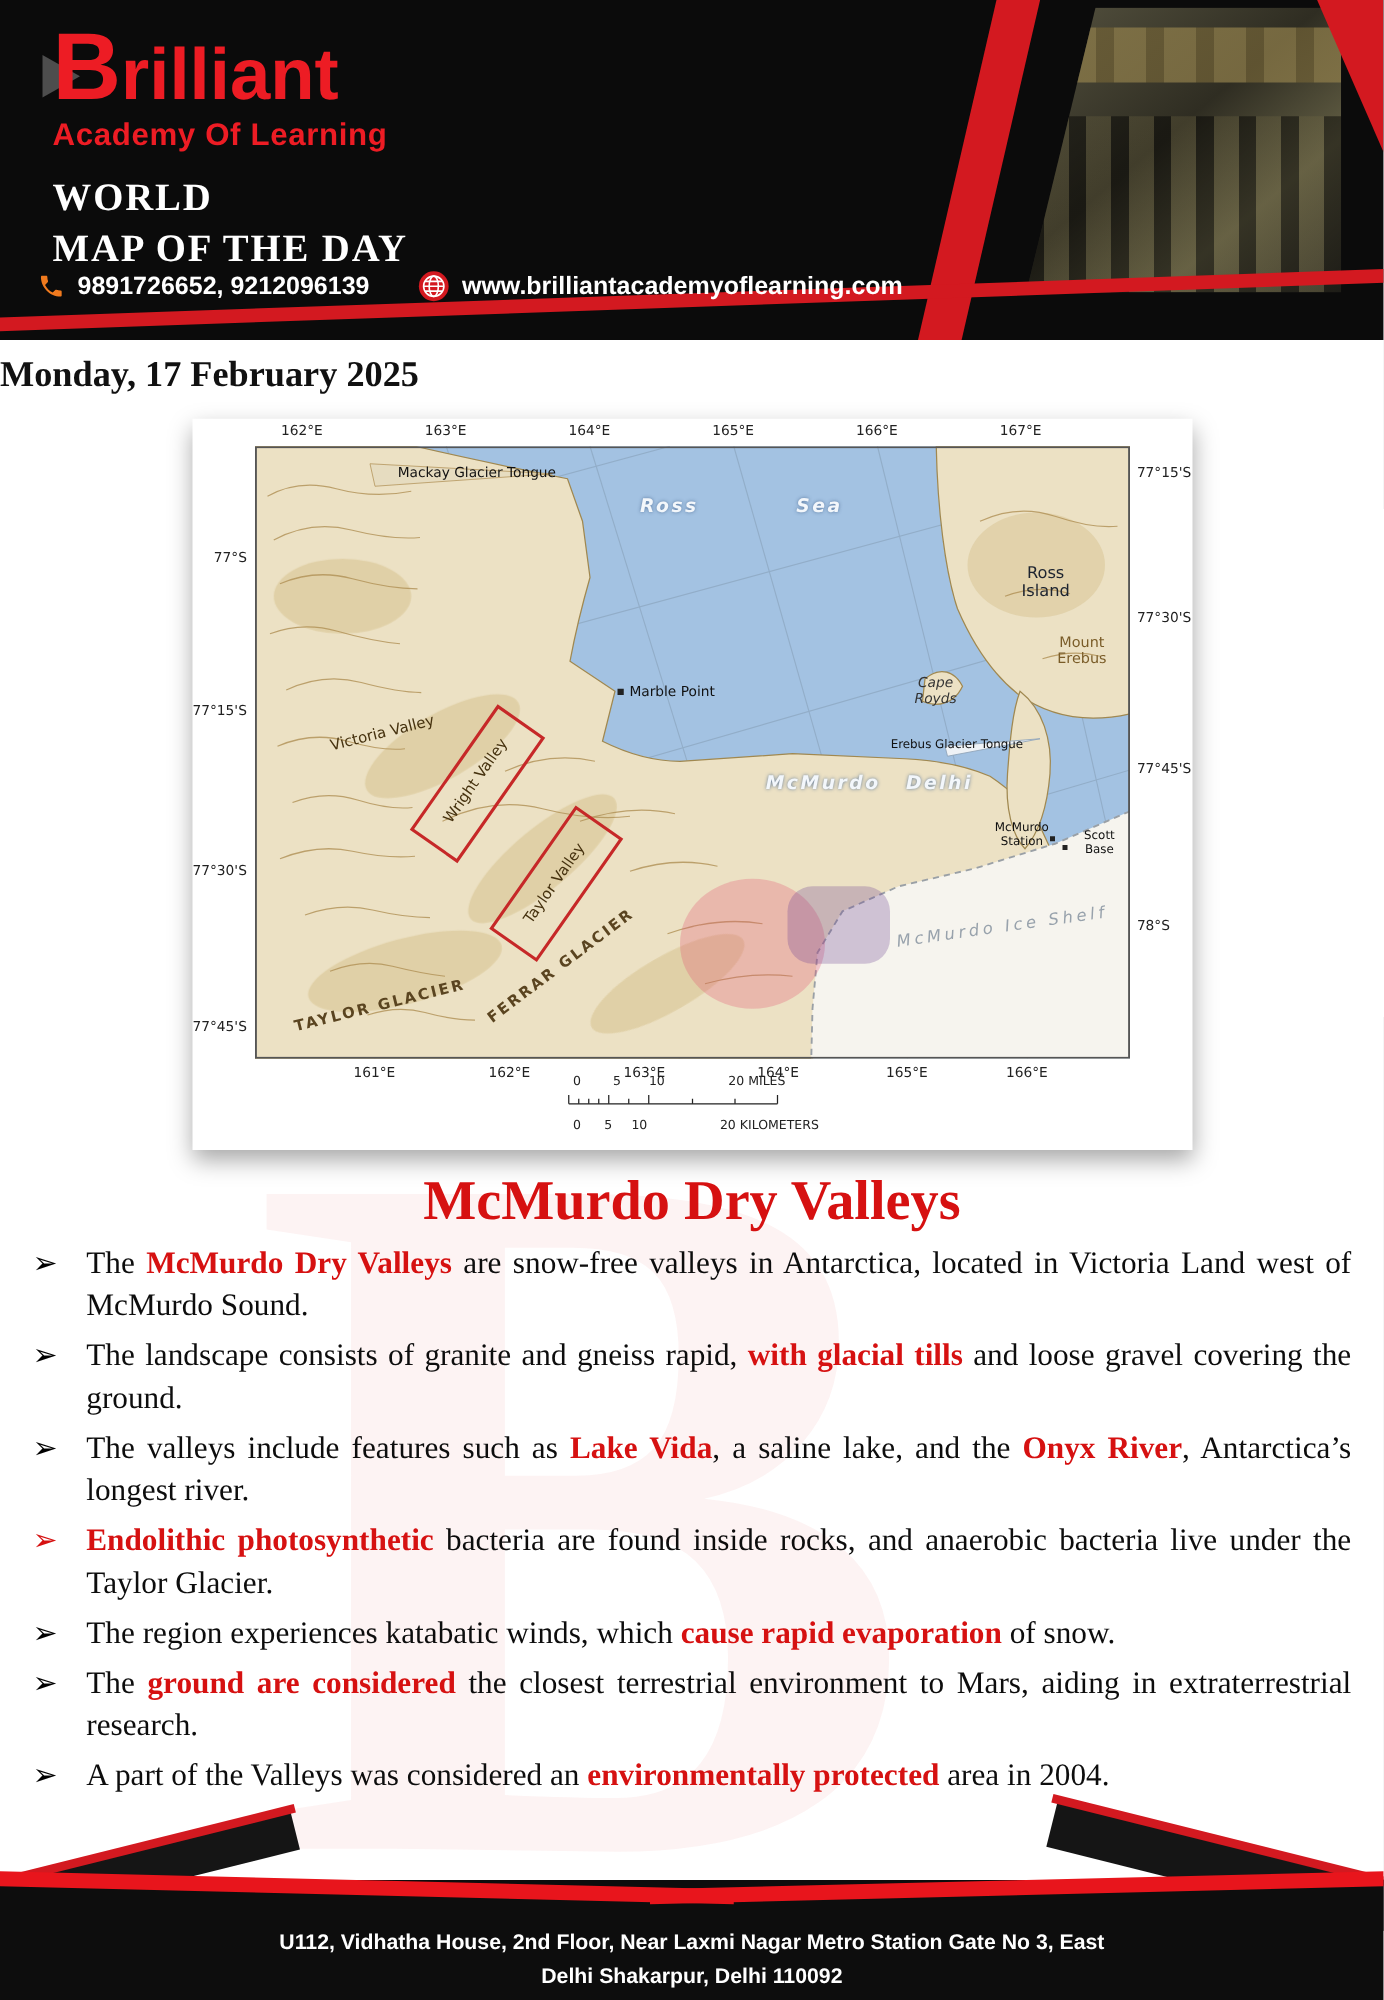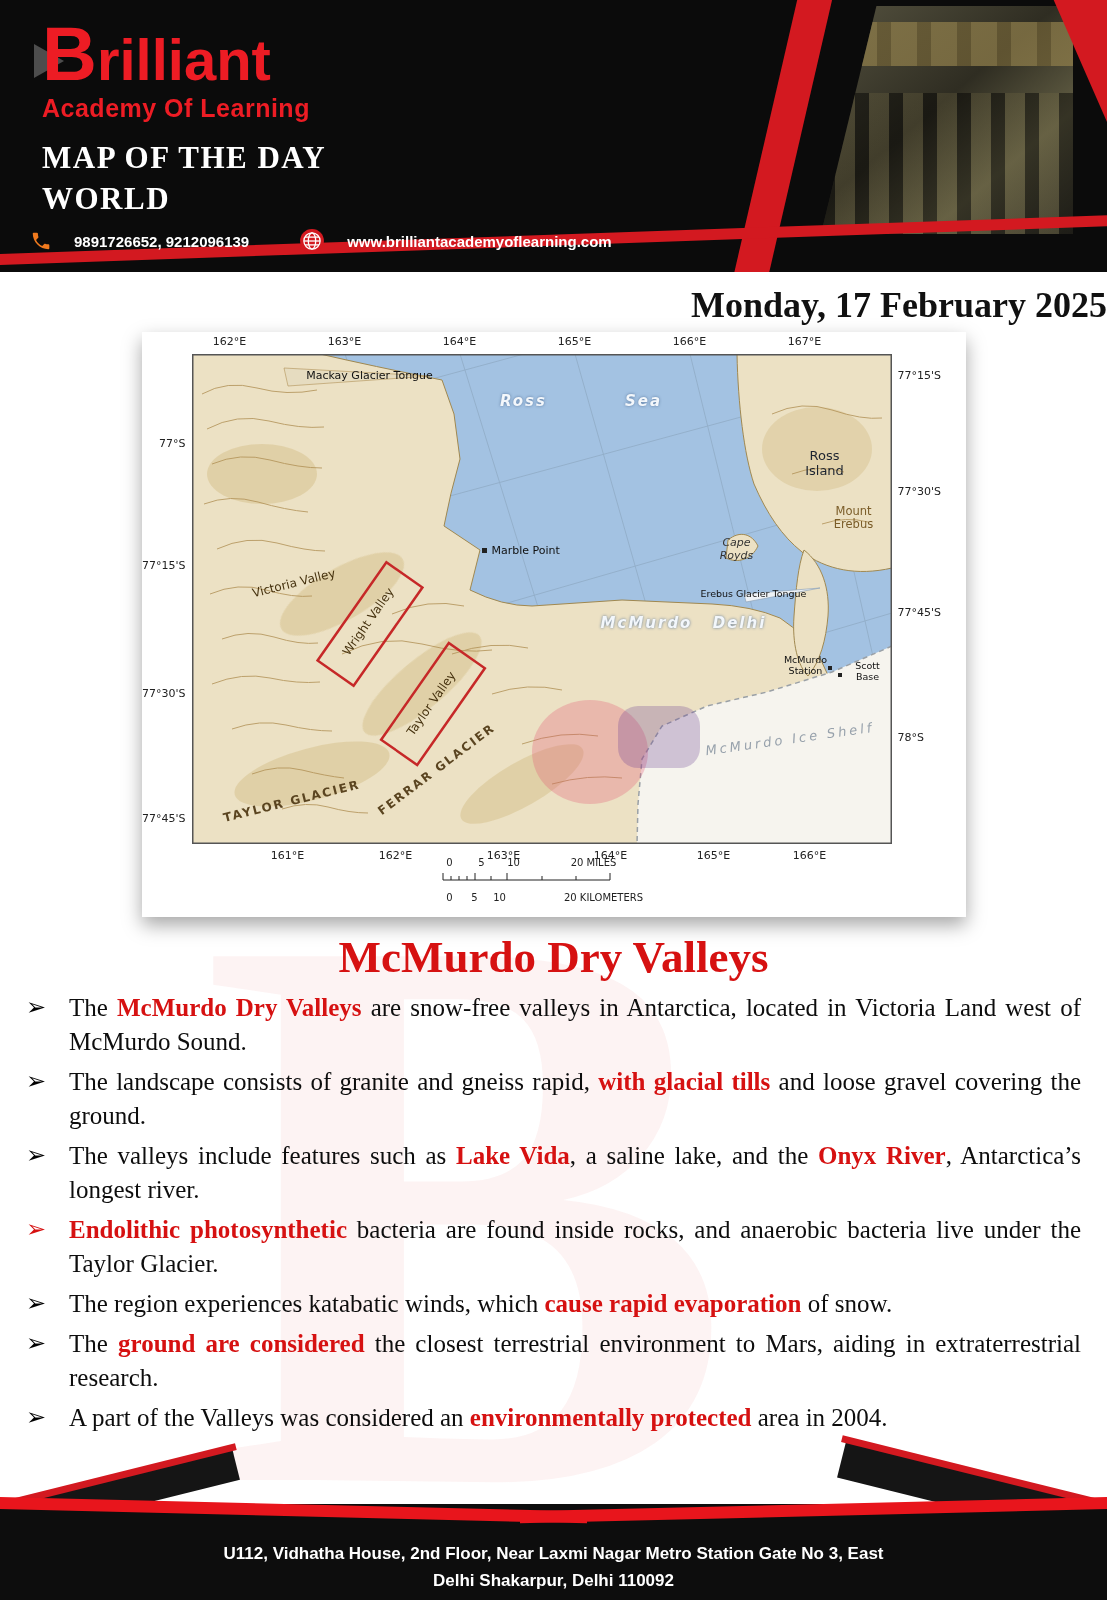--- a/index.html
+++ b/index.html
@@ -11,44 +11,44 @@
   .logo-wrap{position:absolute;left:42px;top:14px;}
   .logo-text{position:relative;z-index:2;font-family:"Liberation Sans",sans-serif;font-weight:700;
              color:#ed1c24;font-size:58px;line-height:1.05;}
   .logo-b{font-size:76px;}
   .logo-tri{position:absolute;left:-8px;top:30px;width:0;height:0;z-index:1;
             border-left:30px solid #4d4d4d;border-top:17px solid transparent;border-bottom:17px solid transparent;}
   .logo-sub{font-family:"Liberation Sans",sans-serif;font-weight:700;color:#ed1c24;font-size:25px;
             margin-top:0;letter-spacing:.5px;}
   .hdr-title{position:absolute;left:42px;top:138px;color:#ffffff;font-family:"Liberation Serif",serif;
              font-weight:700;font-size:31px;letter-spacing:1.5px;line-height:1.32;}
-  .contact{position:absolute;left:30px;top:228px;display:flex;align-items:center;gap:22px;
-           color:#ffffff;font-family:"Liberation Sans",sans-serif;font-weight:700;font-size:15px;z-index:4;}
+  .contact{position:absolute;left:30px;top:216px;display:flex;align-items:center;gap:10px;
+           color:#ffffff;font-family:"Liberation Sans",sans-serif;font-weight:700;font-size:20px;z-index:4;}
   .contact .icon{display:inline-flex;align-items:center;}
   .contact .globe{margin-left:28px;}
   .photo{position:absolute;right:34px;top:6px;width:252px;height:228px;z-index:2;
          clip-path:polygon(22% 0,100% 0,100% 100%,0 100%);
          background:linear-gradient(140deg,#565340 0%,#2f2d22 45%,#615d43 72%,#36342a 100%);}
   .photo::after{content:"";position:absolute;left:0;right:0;bottom:0;height:62%;
          background:repeating-linear-gradient(90deg,rgba(0,0,0,.45) 0 14px,rgba(120,110,70,.25) 14px 34px);}
   .photo-hats{position:absolute;top:16px;left:12%;right:0;height:44px;opacity:.75;
          background:repeating-linear-gradient(90deg,#8d7c4a 0 26px,#6f6036 26px 40px);}
   .photo-sash{position:absolute;right:268px;top:-30px;width:34px;height:330px;background:#d31920;
          transform:rotate(13deg);transform-origin:top right;z-index:1;}
   .corner-tri{position:absolute;right:0;top:0;width:86px;height:122px;background:#d31920;
          clip-path:polygon(38% 0,100% 0,100% 100%);z-index:3;}
   .hdr-band{position:absolute;left:-30px;bottom:6px;width:120%;height:11px;background:#d31920;
          transform:rotate(-2deg);transform-origin:left center;z-index:3;}
 
   
-  .date{position:relative;z-index:1;text-align:right;margin:12px 0 6px;font-weight:700;font-size:36px;color:#111;}
+  .date{position:relative;z-index:1;text-align:left;margin:12px 0 18px;font-weight:700;font-size:29px;color:#111;}
 
   
   .map-card{position:relative;z-index:1;width:800px;height:585px;margin:0 auto;background:#ffffff;
-            box-shadow:0 8px 18px rgba(0,0,0,.35);padding-left:24px;}
+            box-shadow:0 8px 18px rgba(0,0,0,.35);}
   .map-frame{position:absolute;left:50px;top:22px;width:700px;height:490px;}
   .map-frame svg{display:block;}
   .map-labels{position:absolute;inset:0;pointer-events:none;}
   .map-label{position:absolute;font-family:"DejaVu Sans",sans-serif;white-space:pre-line;text-align:center;line-height:1.15;}
   .ml-axis{font-size:11px;color:#222;white-space:nowrap;}
   .ml-water{font-size:15px;font-weight:700;font-style:italic;color:#f3f7fb;letter-spacing:2px;
             text-shadow:0 0 3px rgba(80,110,150,.9);white-space:nowrap;}
   .ml-place{font-size:11px;color:#111;white-space:nowrap;}
   .ml-place-sm{font-size:9.5px;color:#111;}
   .ml-place-lg{font-size:13px;color:#1d2430;}
@@ -96,22 +96,22 @@
 <div class="page">
 
   <header class="hdr">
     <div class="logo-wrap">
       <span class="logo-tri"></span>
       <div class="logo-text"><span class="logo-b">B</span><span>rilliant</span></div>
       <div class="logo-sub">Academy Of Learning</div>
     </div>
 
     <div class="hdr-title">
+      <div>WORLD</div>
       <div>MAP OF THE DAY</div>
-      <div>WORLD</div>
     </div>
 
     <div class="contact">
       <span class="icon phone">
         <svg width="22" height="22" viewBox="0 0 24 24">
             <path d="M6.6 10.8c1.5 2.9 3.8 5.2 6.7 6.7l2.2-2.2c.3-.3.7-.4 1-.3 1.2.4 2.4.6 3.6.6.6 0 1 .4 1 1V20c0 .6-.4 1-1 1C10.9 21 3 13.1 3 3.9c0-.6.4-1 1-1h3.6c.6 0 1 .4 1 1 0 1.3.2 2.5.6 3.6.1.4 0 .7-.3 1l-2.3 2.3z" fill="#f07a1e"></path>
           </svg>
       </span>
       <span class="contact-text">9891726652, 9212096139</span>
       <span class="icon globe">

